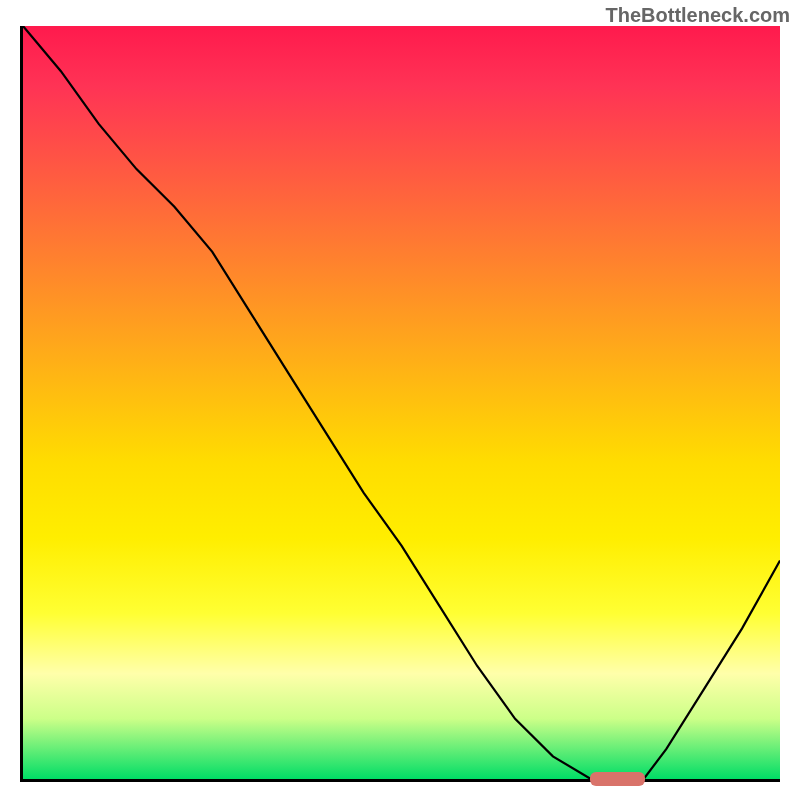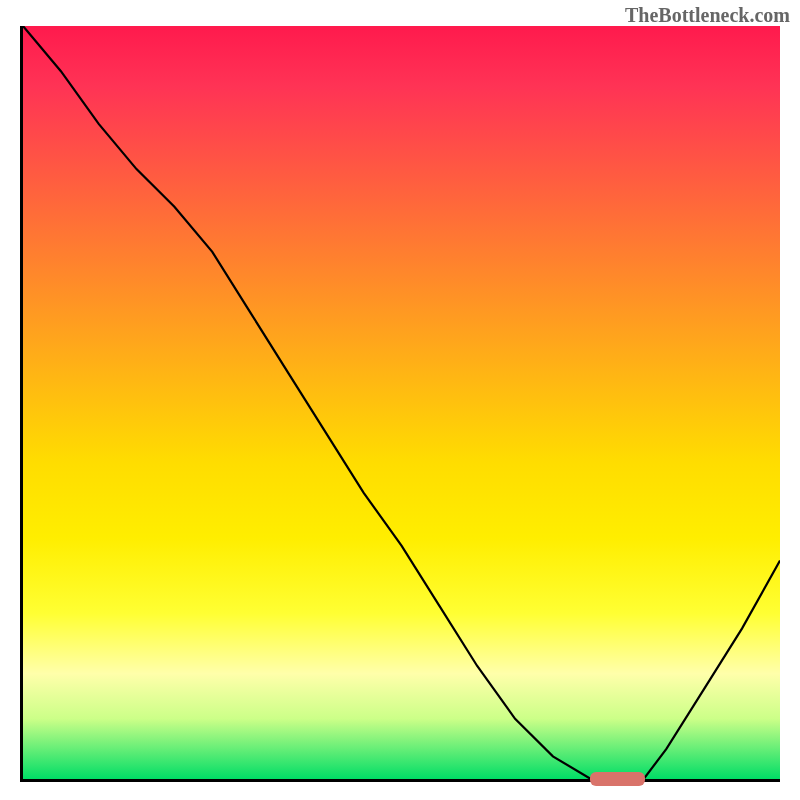--- a/index.html
+++ b/index.html
@@ -11,21 +11,21 @@
     font-family: Arial, sans-serif;
   }
   .watermark {
     position: absolute;
     top: 4px;
     right: 10px;
     font-size: 20px;
     font-weight: bold;
     color: #666666;
     z-index: 10;
-    font-family: Liberation Serif, serif;
+    font-family: Liberation Sans, sans-serif;
   }
   .chart-area {
     position: absolute;
     left: 20px;
     top: 26px;
     width: 760px;
     height: 756px;
     border-left: 3px solid #000;
     border-bottom: 3px solid #000;
     box-sizing: border-box;

